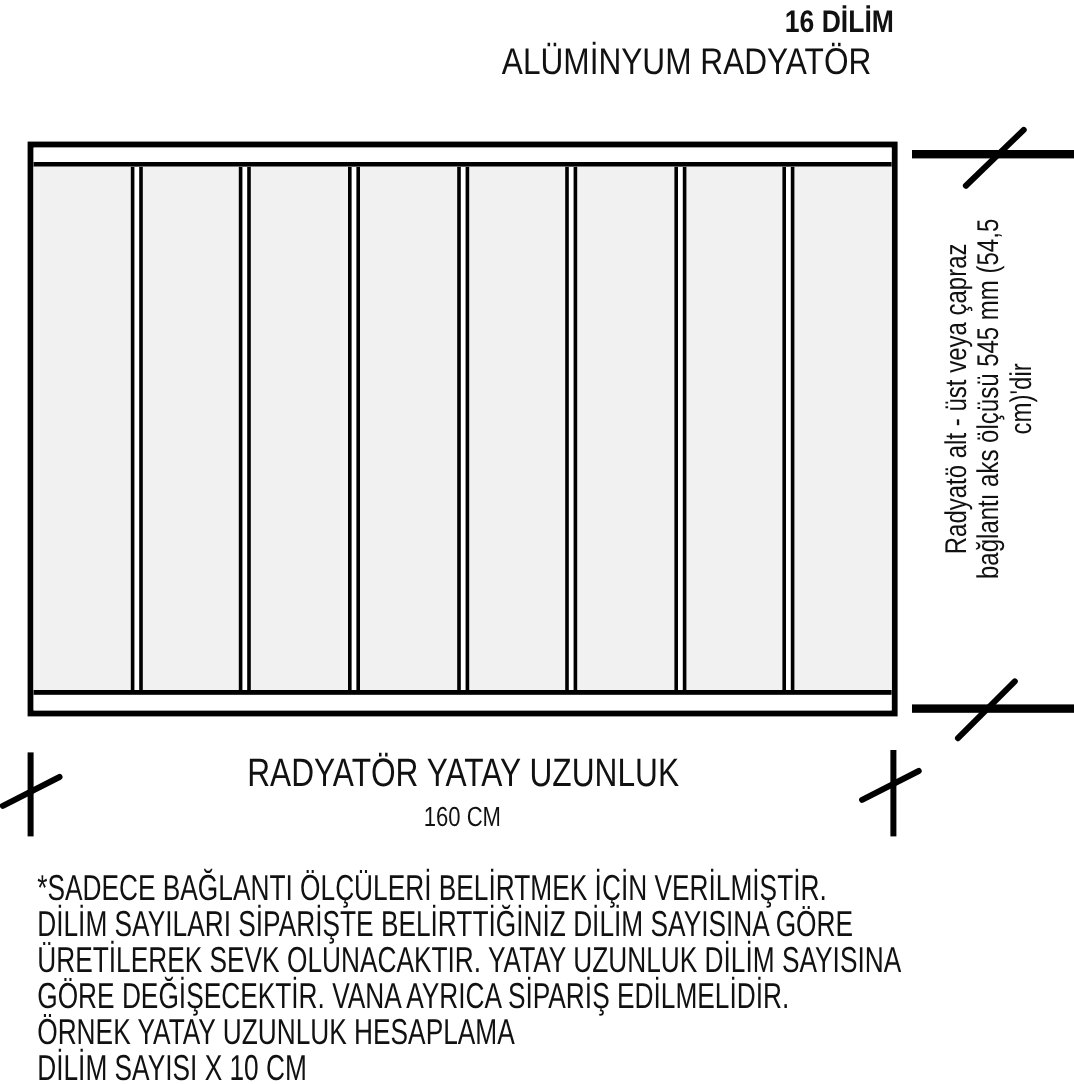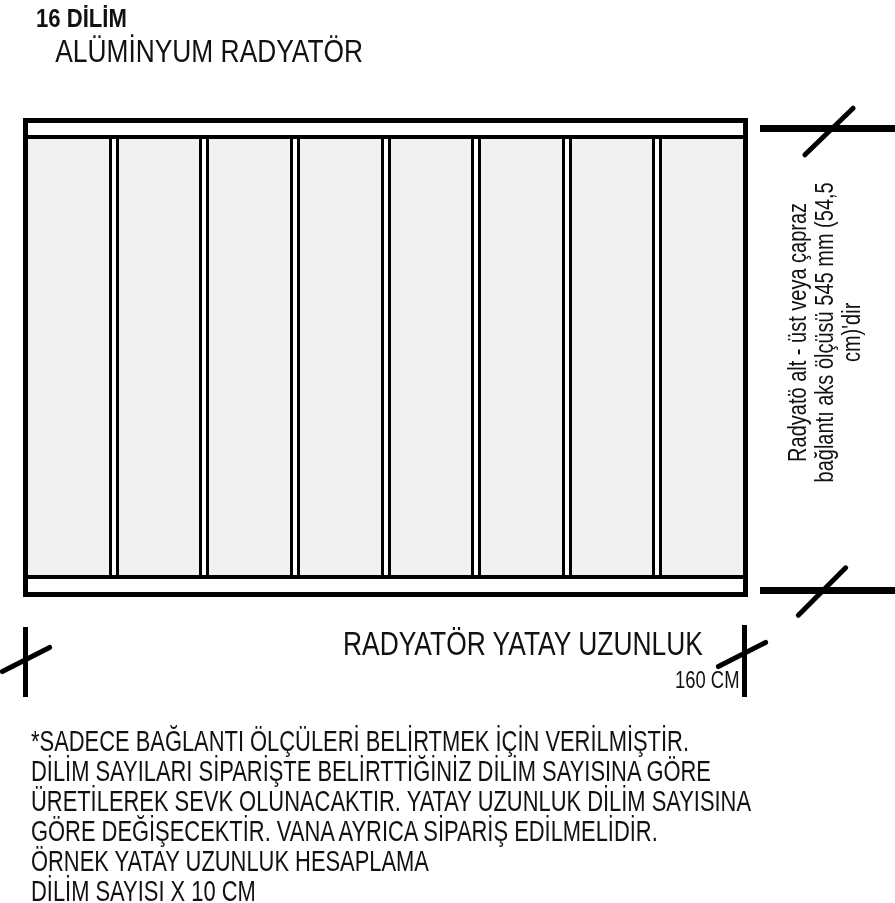--- a/index.html
+++ b/index.html
@@ -16,21 +16,21 @@
     overflow: hidden;
     background: #ffffff;
   }
 
   
   .title-block {
     position: absolute;
     left: 28px;
     top: 2px;
     width: 725px;
-    text-align: left;
+    text-align: right;
     white-space: nowrap;
   }
   .title-line1 {
     font-size: 26px;
     font-weight: 700;
     line-height: 33px;
   }
   .title-line2 {
     font-size: 31px;
     font-weight: 400;
@@ -97,21 +97,21 @@
     height: 5px;
     border-radius: 3px;
   }
 
   
   .hlength-block {
     position: absolute;
     left: 23px;
     top: 626px;
     width: 725px;
-    text-align: right;
+    text-align: center;
     white-space: nowrap;
   }
   .hlength-line1 { font-size: 33px; line-height: 36px; }
   .hlength-line2 { font-size: 23px; line-height: 36px; }
 
   
   .side-note {
     position: absolute;
     left: 655px;
     top: 309px;

